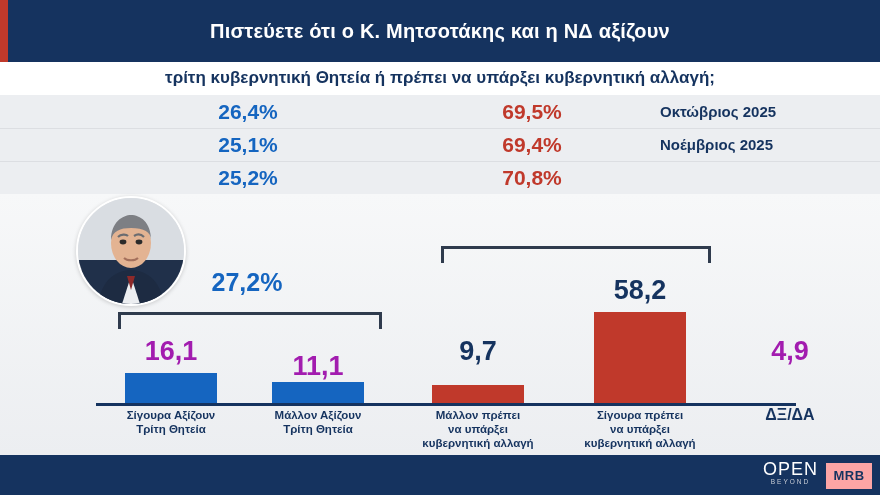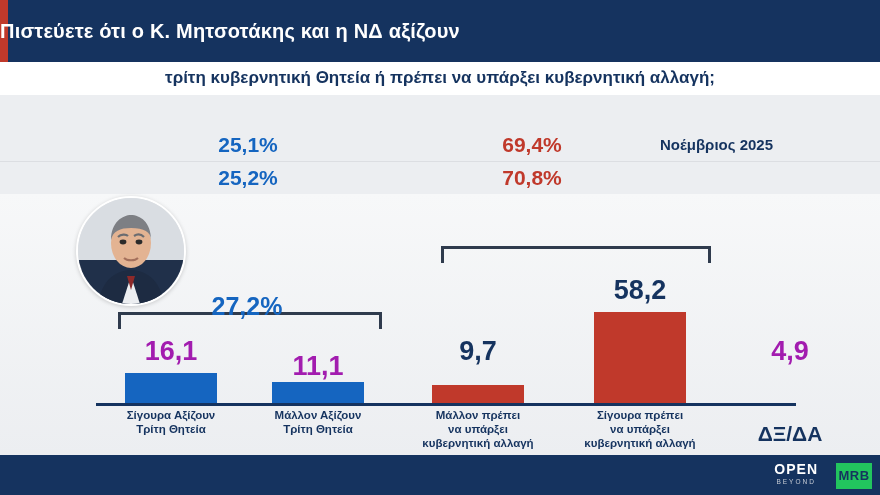--- a/index.html
+++ b/index.html
@@ -32,20 +32,21 @@
   .header-band .accent-left {
     position: absolute;
     left: 0; top: 0;
     width: 8px; height: 62px;
     background: #c0392b;
   }
   .header-title {
     position: absolute;
     left: 0; top: 20px;
     width: 880px;
+    text-align: center;
     color: #ffffff;
     font-size: 20px;
     font-weight: 600;
     letter-spacing: .2px;
   }
   .subheader-band {
     position: absolute;
     left: 0; top: 62px;
     width: 880px;
     height: 33px;
@@ -185,27 +186,27 @@
     background: #15335f;
   }
 
   
   .logo-open {
     position: absolute;
     right: 62px; top: 462px;
     text-align: center;
     color: #ffffff;
   }
-  .logo-open .o1 { font-size: 14px; font-weight: 700; letter-spacing: 1px; line-height: 15px; }
+  .logo-open .o1 { font-size: 18px; font-weight: 400; letter-spacing: 1px; line-height: 15px; }
   .logo-open .o2 { font-size: 6.5px; letter-spacing: 2px; line-height: 9px; color:#c8cdd6; }
   .logo-mrb {
     position: absolute;
     right: 8px; top: 463px;
-    width: 36px; height: 26px;
-    background: #22c55e;
+    width: 46px; height: 26px;
+    background: #fca5a5;
     color: #15335f;
     font-size: 13px;
     font-weight: 700;
     text-align: center;
     line-height: 26px;
     letter-spacing: .5px;
   }
 </style>
 </head>
 <body>
@@ -214,20 +215,25 @@
 
   <div class="header-band">
     <div class="accent-left"></div>
   </div>
   <div class="header-title">Πιστεύετε ότι ο Κ. Μητσοτάκης και η ΝΔ αξίζουν</div>
 
   <div class="subheader-band"></div>
   <div class="subheader-title">τρίτη κυβερνητική Θητεία ή πρέπει να υπάρξει κυβερνητική αλλαγή;</div>
 
   <div class="trend">
+    <div class="trend-row r0">
+      <div class="trend-blue">26,4%</div>
+      <div class="trend-red">69,5%</div>
+      <div class="trend-label">Οκτώβριος 2025</div>
+    </div>
     <div class="trend-row r1">
       <div class="trend-blue">25,1%</div>
       <div class="trend-red">69,4%</div>
       <div class="trend-label">Νοέμβριος 2025</div>
     </div>
     <div class="trend-row r2">
       <div class="trend-blue">25,2%</div>
       <div class="trend-red">70,8%</div>
     </div>
   </div>
@@ -245,21 +251,21 @@
       <path d="M33 42 C33 24 45 17 53 17 C62 17 73 24 73 42 C73 34 66 30 53 30 C42 30 35 33 33 42 Z" fill="#7d7f84"></path>
       <ellipse cx="45" cy="44" rx="3.4" ry="2.4" fill="#2b2b2b"></ellipse>
       <ellipse cx="61" cy="44" rx="3.4" ry="2.4" fill="#2b2b2b"></ellipse>
       <path d="M40 39 C43 36 48 36 50 38" stroke="#6b6c70" stroke-width="2.2" fill="none"></path>
       <path d="M56 38 C59 36 63 36 66 39" stroke="#6b6c70" stroke-width="2.2" fill="none"></path>
       <path d="M46 60 C49 63 57 63 60 60" stroke="#a4705c" stroke-width="2" fill="none"></path>
     </svg>
   </div>
 
   <div class="bracket" style="left:118px; top:312px; width:258px; height:14px;"></div>
-  <div class="group-pct blue" style="left:122px; top:268px; width:250px;margin-top:24px;">27,2%</div>
+  <div class="group-pct blue" style="left:122px; top:268px; width:250px;">27,2%</div>
 
   <div class="bracket" style="left:441px; top:246px; width:264px; height:14px;"></div>
 
   <div>
     <div class="bar-value blue" style="left:96px; top:336px;">16,1</div>
     <div class="bar-rect blue" style="left:125px; top:373px; height:30px;"></div>
     <div class="bar-label" style="left:86px; top:408px; white-space:pre-line;">Σίγουρα Αξίζουν
 Τρίτη Θητεία</div>
   </div>
 
@@ -281,21 +287,21 @@
   <div>
     <div class="bar-value red" style="left:565px; top:275px;">58,2</div>
     <div class="bar-rect red" style="left:594px; top:312px; height:91px;"></div>
     <div class="bar-label" style="left:555px; top:408px; white-space:pre-line;">Σίγουρα πρέπει
 να υπάρξει
 κυβερνητική αλλαγή</div>
   </div>
 
   <div>
     <div class="bar-value blue" style="left:715px; top:336px;">4,9</div>
-    <div class="bar-label" style="left:705px; top:427px; font-size:21px; white-space:pre-line;">ΔΞ/ΔΑ</div>
+    <div class="bar-label" style="left:705px; top:408px; font-size:16px; white-space:pre-line;">ΔΞ/ΔΑ</div>
   </div>
 
   <div class="axis-line"></div>
 
   <div class="footer-band"></div>
   <div class="logo-open">
     <div class="o1">OPEN</div>
     <div class="o2">BEYOND</div>
   </div>
   <div class="logo-mrb">MRB</div>

